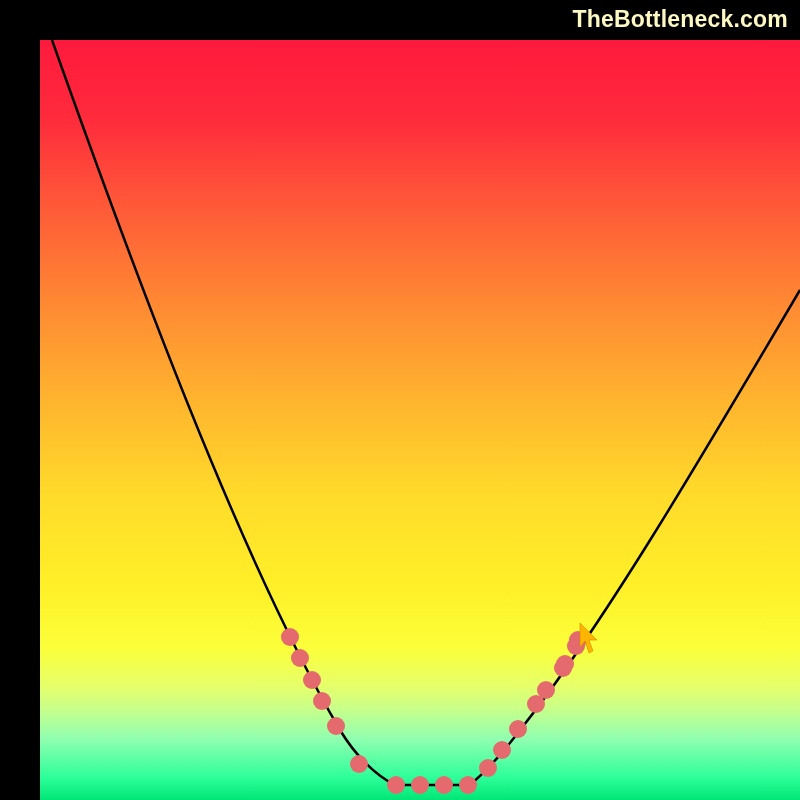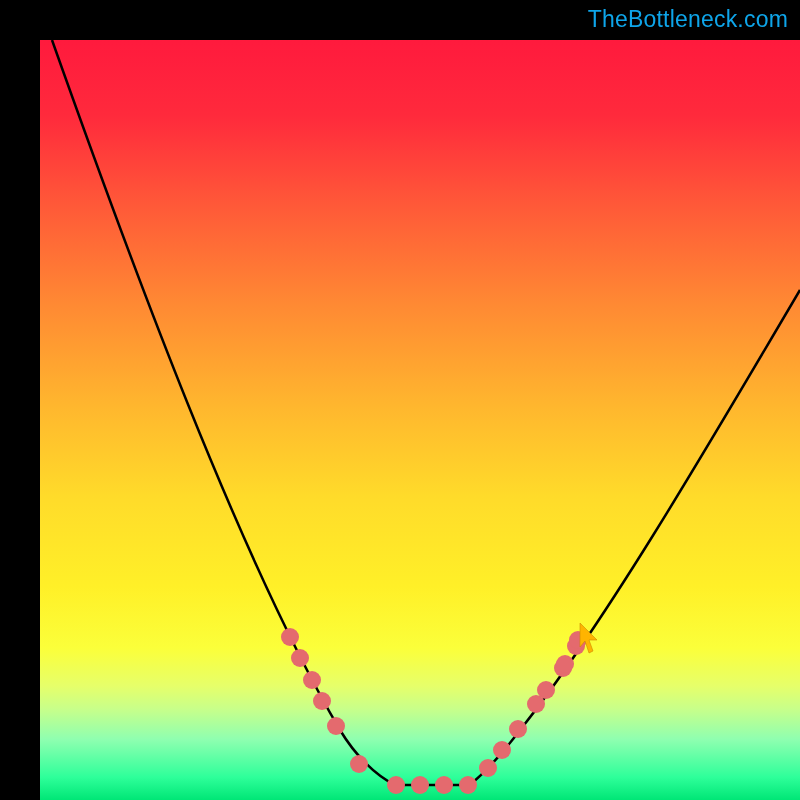--- a/index.html
+++ b/index.html
@@ -9,23 +9,23 @@
     height: 800px;
     background: #000;
     position: relative;
     overflow: hidden;
     font-family: Arial, Helvetica, sans-serif;
   }
   .watermark {
     position: absolute;
     top: 6px;
     right: 12px;
-    color: #0ea5e9;
+    color: #fef9c3;
     font-size: 23px;
-    font-weight: 400;
+    font-weight: 700;
     z-index: 10;
     letter-spacing: 0.2px;
   }
   .plot-area {
     position: absolute;
     left: 40px;
     top: 40px;
     width: 760px;
     height: 760px;
     overflow: hidden;

